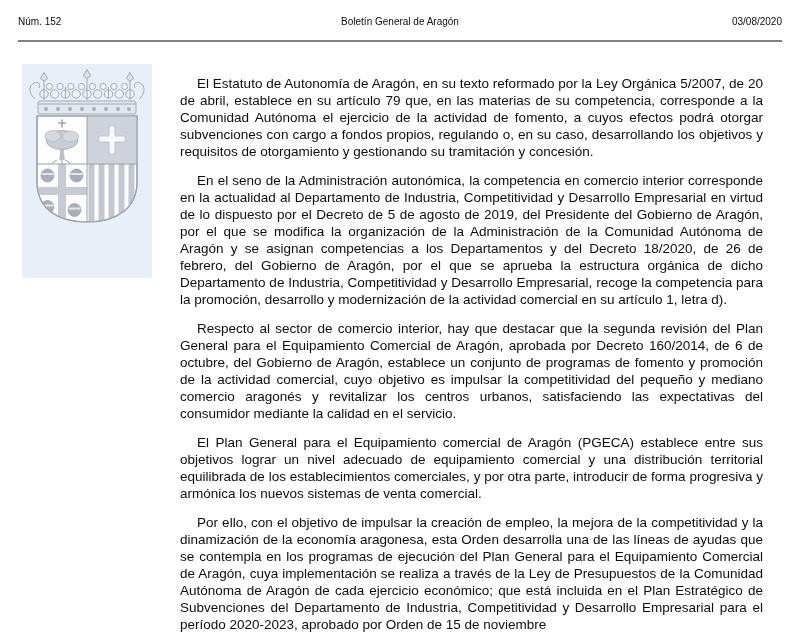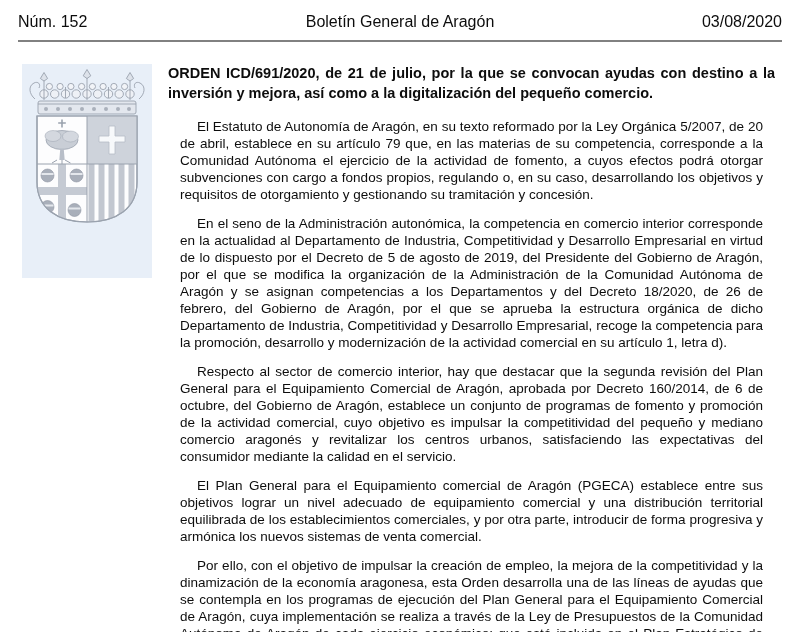--- a/index.html
+++ b/index.html
@@ -12,21 +12,21 @@
     font-family: "Liberation Sans", "DejaVu Sans", sans-serif;
     color: #0d0d0d;
   }
   .page-header {
     position: absolute;
     top: 13px;
     left: 18px;
     right: 18px;
     display: flex;
     align-items: baseline;
-    font-size: 16px;
+    font-size: 10px;
     line-height: 18px;
   }
   .page-header .left  { width: 190px; text-align: left;  }
   .page-header .mid   { flex: 1;      text-align: center;}
   .page-header .right { width: 190px; text-align: right; }
   .header-rule {
     position: absolute;
     top: 40px;
     left: 18px;
     right: 18px;
@@ -166,19 +166,18 @@
         <rect x="96.5" y="100" width="6" height="58"></rect>
         <rect x="106.5" y="100" width="6" height="58"></rect>
       </g>
       <path d="M65,52 V158 M15,100 H115" stroke="#9aa2ae" stroke-width="1" fill="none"></path>
     </g>
     <path d="M15,52 H115 V118 C115,144 95,158 65,158 C35,158 15,144 15,118 Z" fill="none" stroke="#9aa2ae" stroke-width="1.2"></path>
   </svg>
 </div>
 
 <div class="doc-col">
-  <p class="doc-title">ORDEN ICD/691/2020, de 21 de julio, por la que se convocan ayudas con destino a la inversión y mejora, así como a la digitalización del pequeño comercio.</p>
   <p class="doc-para">El Estatuto de Autonomía de Aragón, en su texto reformado por la Ley Orgánica 5/2007, de 20 de abril, establece en su artículo 79 que, en las materias de su competencia, corresponde a la Comunidad Autónoma el ejercicio de la actividad de fomento, a cuyos efectos podrá otorgar subvenciones con cargo a fondos propios, regulando o, en su caso, desarrollando los objetivos y requisitos de otorgamiento y gestionando su tramitación y concesión.</p>
   <p class="doc-para">En el seno de la Administración autonómica, la competencia en comercio interior corresponde en la actualidad al Departamento de Industria, Competitividad y Desarrollo Empresarial en virtud de lo dispuesto por el Decreto de 5 de agosto de 2019, del Presidente del Gobierno de Aragón, por el que se modifica la organización de la Administración de la Comunidad Autónoma de Aragón y se asignan competencias a los Departamentos y del Decreto 18/2020, de 26 de febrero, del Gobierno de Aragón, por el que se aprueba la estructura orgánica de dicho Departamento de Industria, Competitividad y Desarrollo Empresarial, recoge la competencia para la promoción, desarrollo y modernización de la actividad comercial en su artículo 1, letra d).</p>
   <p class="doc-para">Respecto al sector de comercio interior, hay que destacar que la segunda revisión del Plan General para el Equipamiento Comercial de Aragón, aprobada por Decreto 160/2014, de 6 de octubre, del Gobierno de Aragón, establece un conjunto de programas de fomento y promoción de la actividad comercial, cuyo objetivo es impulsar la competitividad del pequeño y mediano comercio aragonés y revitalizar los centros urbanos, satisfaciendo las expectativas del consumidor mediante la calidad en el servicio.</p>
   <p class="doc-para">El Plan General para el Equipamiento comercial de Aragón (PGECA) establece entre sus objetivos lograr un nivel adecuado de equipamiento comercial y una distribución territorial equilibrada de los establecimientos comerciales, y por otra parte, introducir de forma progresiva y armónica los nuevos sistemas de venta comercial.</p>
   <p class="doc-para">Por ello, con el objetivo de impulsar la creación de empleo, la mejora de la competitividad y la dinamización de la economía aragonesa, esta Orden desarrolla una de las líneas de ayudas que se contempla en los programas de ejecución del Plan General para el Equipamiento Comercial de Aragón, cuya implementación se realiza a través de la Ley de Presupuestos de la Comunidad Autónoma de Aragón de cada ejercicio económico; que está incluida en el Plan Estratégico de Subvenciones del Departamento de Industria, Competitividad y Desarrollo Empresarial para el período 2020-2023, aprobado por Orden de 15 de noviembre</p>
 </div>
 
 </body></html>

